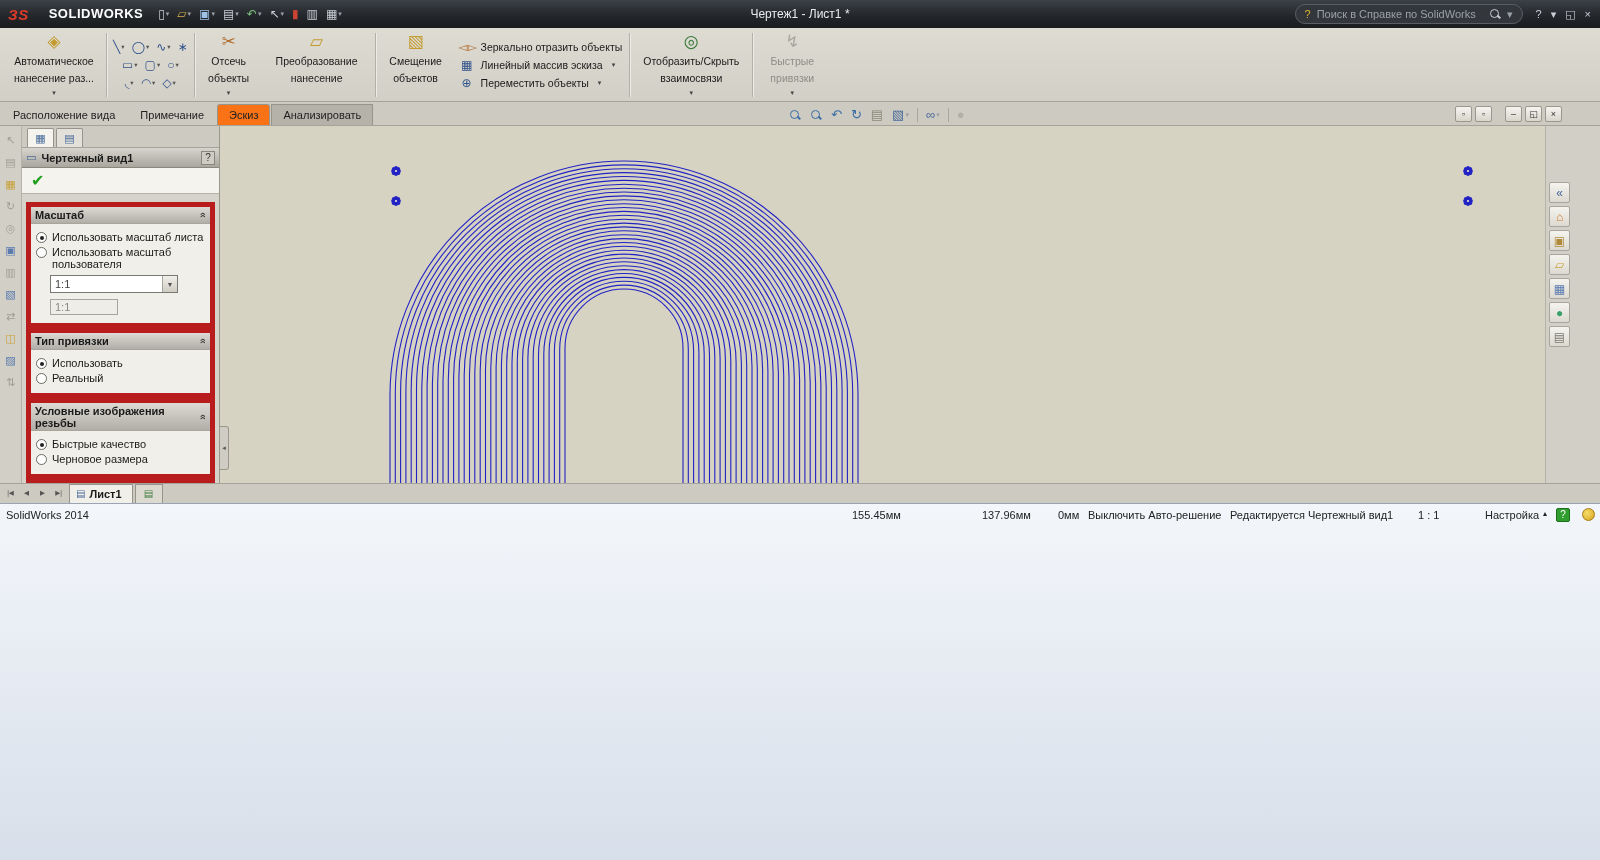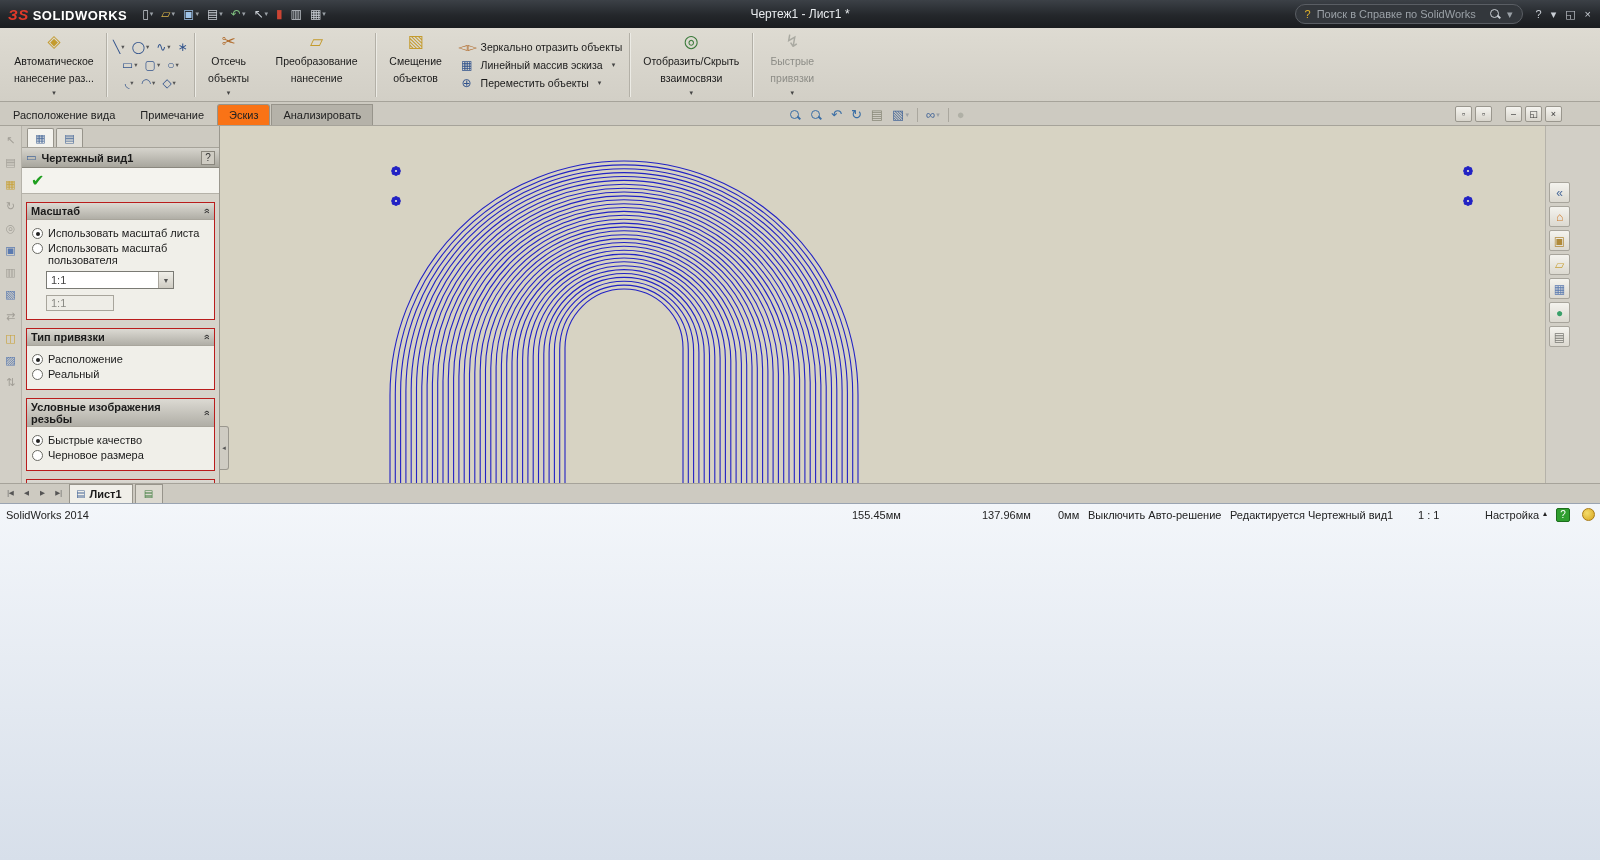--- a/index.html
+++ b/index.html
@@ -1,21 +1,21 @@
 <!DOCTYPE html>
 <html><head>
 <meta charset="utf-8">
 <style>
   *{box-sizing:border-box;margin:0;padding:0}
   html,body{width:1600px;height:860px;overflow:hidden;font-family:"Liberation Sans","DejaVu Sans",sans-serif;font-size:11px;color:#1a1a1a;background:#d6d3ca}
   .app{width:1600px;height:860px;display:flex;flex-direction:column}
 
   
   .titlebar{flex:0 0 28px;background:linear-gradient(#3c4147,#24272b 55%,#1a1c1f);display:flex;align-items:center;color:#dfe3e7;position:relative;padding-right:6px}
-  .logo{display:flex;align-items:flex-end;gap:4px;padding:0 12px 0 8px;font-weight:bold;font-size:13px;letter-spacing:.5px;color:#fff;white-space:nowrap}
+  .logo{display:flex;align-items:flex-start;gap:20px;padding:0 12px 0 8px;font-weight:bold;font-size:13px;letter-spacing:.5px;color:#fff;white-space:nowrap}
   .logo .mark{color:#e03a2a;font-size:15px;font-weight:bold;font-style:italic}
   .tb-icons{display:flex;align-items:center;gap:2px}
   .ibtn{display:inline-flex;align-items:center;gap:1px;padding:1px 3px;color:#c9ced4;font-size:12px;border-radius:2px;white-space:nowrap;cursor:default}
   .ibtn .dd{font-size:7px;color:#9aa0a6}
   .doc-title{position:absolute;left:50%;transform:translateX(-50%);font-size:12px;color:#e8ebee;white-space:nowrap}
   .search-box{margin-left:auto;display:flex;align-items:center;gap:6px;background:#33373c;border:1px solid #5a5e64;border-radius:11px;height:20px;padding:0 9px;width:228px;color:#9aa0a6;font-size:11px}
   .search-box .stext{flex:1;overflow:hidden;white-space:nowrap}
   .mag{position:relative;width:12px;height:12px;display:inline-block}
   .mag::before{content:"";position:absolute;left:1px;top:1px;width:7px;height:7px;border:1.5px solid currentColor;border-radius:50%}
   .mag::after{content:"";position:absolute;left:8px;top:8px;width:4px;height:1.6px;background:currentColor;transform:rotate(45deg)}
@@ -63,21 +63,21 @@
   .ptabs{flex:0 0 22px;display:flex;align-items:flex-end;padding-left:5px;gap:2px;background:#cdcac1;border-bottom:1px solid #a6a39a}
   .ptab{width:27px;height:19px;border:1px solid #97948b;border-bottom:none;background:#e2e0d9;display:flex;align-items:center;justify-content:center;font-size:11px;color:#4a6a9a;border-radius:2px 2px 0 0}
   .ptab.active{background:#f4f3ee}
   .phead{flex:0 0 20px;background:linear-gradient(#d6d4cd,#a8a69d);border-bottom:1px solid #8a877e;display:flex;align-items:center;padding:0 4px;gap:5px}
   .phead .picon{color:#4a6a9a;font-size:11px}
   .phead .ptitle{font-weight:bold;font-size:11px;flex:1;white-space:nowrap}
   .phead .phelp{width:14px;height:14px;border:1px solid #8a877e;background:#cfccc3;font-size:10px;display:flex;align-items:center;justify-content:center;color:#333}
   .pcheck{flex:0 0 26px;background:#f4f3ee;border-bottom:1px solid #b5b2a9;display:flex;align-items:center;padding-left:9px}
   .pcheck .check{color:#1f9f1f;font-size:16px;font-weight:bold}
   .pbody{flex:1;padding:8px 4px 0 4px;display:flex;flex-direction:column}
-  .section{margin-bottom:8px;border:1px solid #b91c1c}
+  .section{margin-bottom:0;border:5px solid #b91c1c}
   .sechead{min-height:17px;background:linear-gradient(#dcdad3,#b0aea6);display:flex;align-items:center;padding:1px 4px;font-weight:bold;gap:4px;border-bottom:1px solid #a8a59c;line-height:12px}
   .section.collapsed .sechead{border-bottom:none}
   .sechead .chev{margin-left:auto;color:#333;font-size:10px;transform:rotate(-90deg);font-weight:bold}
   .secbody{background:#f0efe9;padding:4px 2px 6px 5px}
   .radiorow{display:flex;align-items:flex-start;gap:5px;margin:3px 0;cursor:default}
   .radio{width:11px;height:11px;border-radius:50%;border:1px solid #6a6a64;background:#fff;flex:0 0 11px;margin-top:1px;position:relative}
   .radio.sel::after{content:"";position:absolute;inset:2.5px;border-radius:50%;background:#222}
   .rlabel{line-height:12px}
   .combo{margin:5px 0 0 14px;width:128px;height:18px;background:#fff;border:1px solid #7a7a74;display:flex;align-items:center}
   .combo .cval{flex:1;padding-left:4px;color:#444}
@@ -317,21 +317,21 @@
 
         <div class="section">
           <div class="sechead">
             <span>Тип привязки</span>
             <span class="chev">»</span>
           </div>
           <div class="secbody">
             <div>
                 <label class="radiorow">
                   <span class="radio sel"></span>
-                  <span class="rlabel">Расположение</span>
+                  <span class="rlabel">Использовать</span>
                 </label>
                 <label class="radiorow">
                   <span class="radio"></span>
                   <span class="rlabel">Реальный</span>
                 </label>
               </div>
           </div>
         </div>
 
         <div class="section">

